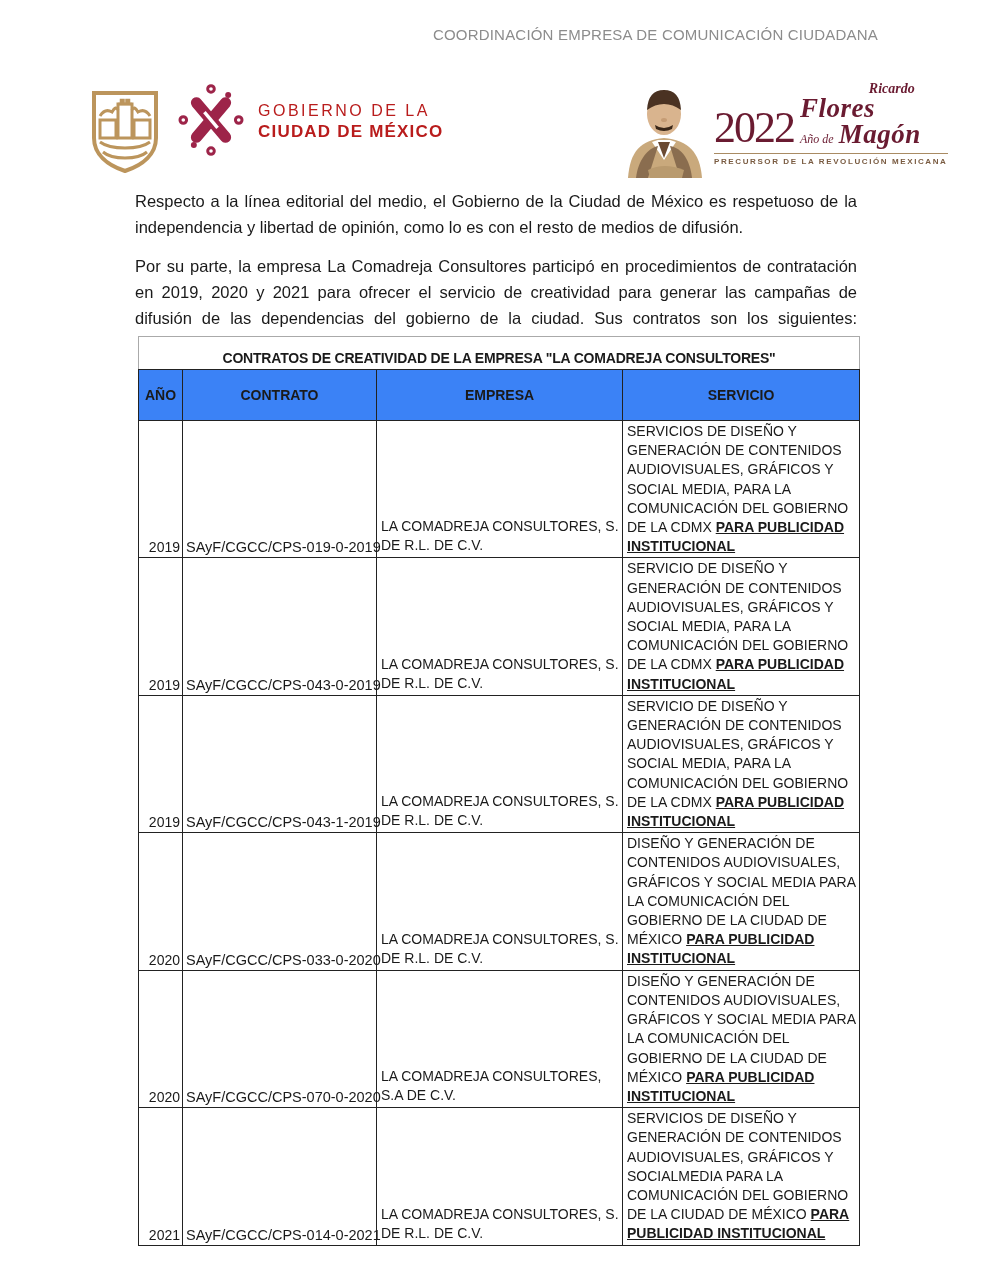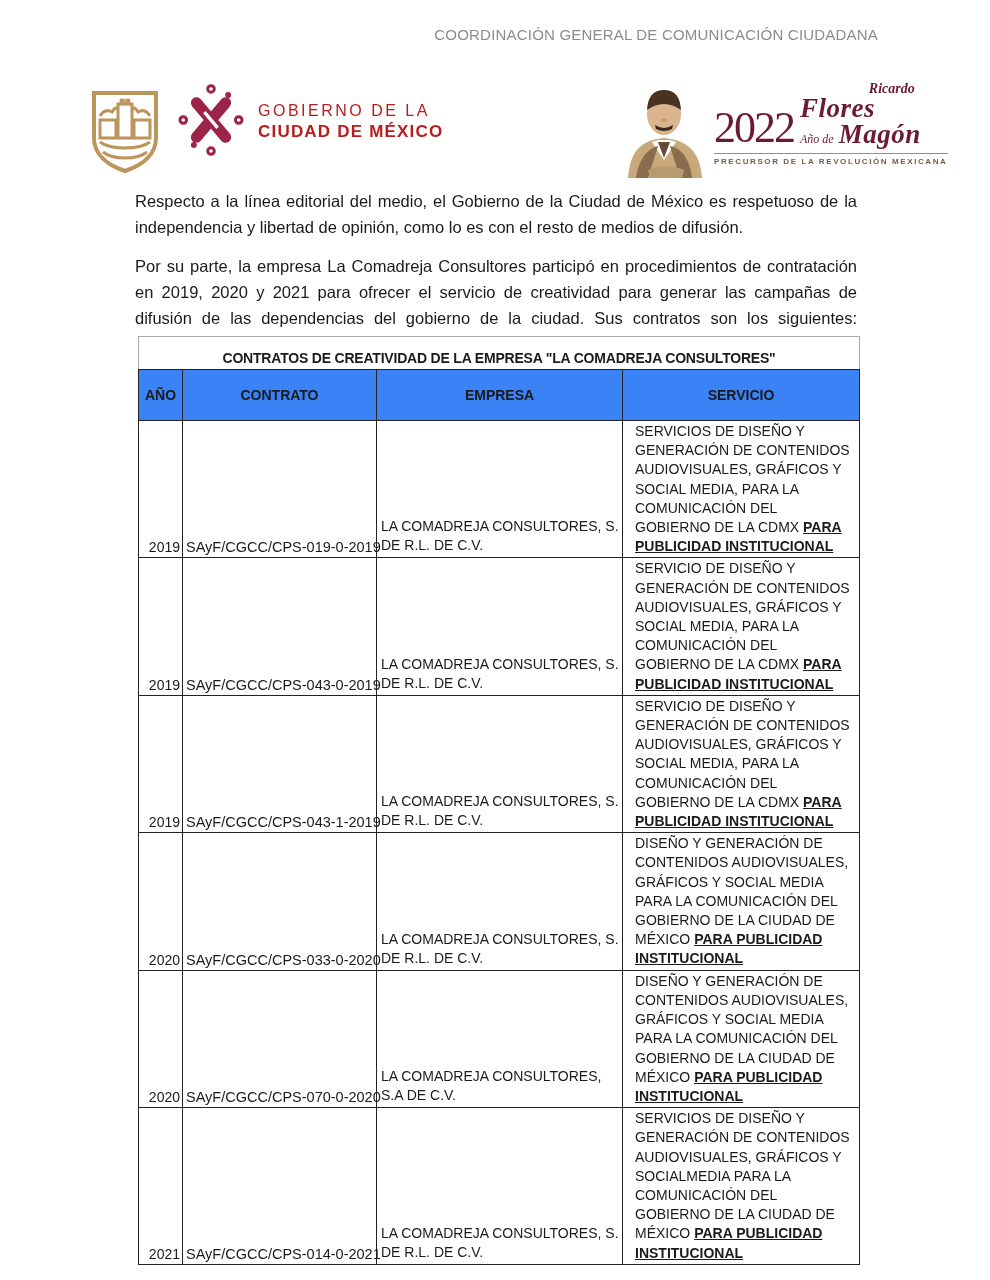--- a/index.html
+++ b/index.html
@@ -38,29 +38,29 @@
   table.contracts { width:721px; border-collapse:collapse; table-layout:fixed; border:1px solid #999;margin-top:18px; }
   .contracts td, .contracts th { border:1px solid #222; }
   .title-cell { border:1px solid #aaa !important; border-bottom:1px solid #222 !important; background:#fff;
     font-weight:bold; font-size:19px; text-align:center; padding:13px 2px 3px 2px; letter-spacing:-0.2px; }
   .contracts th { background:#3b82f6; font-size:14px; font-weight:bold; text-align:center; padding:17px 2px; }
   .col-ano { width:44px; } .col-con { width:194px; } .col-emp { width:246px; } .col-svc { width:237px; }
   .contracts td { font-size:14px; }
   td.c-ano { text-align:right; vertical-align:bottom; padding:9px 2px 2px 1px; height:115px; font-size:14px; }
   td.c-con { vertical-align:bottom; padding:14px 2px 2px 3px; font-size:14.5px; white-space:nowrap; }
   td.c-emp { vertical-align:bottom; padding:1px 3px 2px 4px; line-height:19px; }
-  td.c-svc { vertical-align:top; padding:1px 3px 1px 12px; line-height:19.2px; }
+  td.c-svc { vertical-align:top; padding:1px 3px 1px 4px; line-height:19.2px; }
   .svc-b { font-weight:bold; text-decoration:underline; }
 </style>
 </head>
 <body>
 
 <div class="page">
 
-  <div class="doc-header">COORDINACIÓN GENERAL DE COMUNICACIÓN CIUDADANA</div>
+  <div class="doc-header">COORDINACIÓN EMPRESA DE COMUNICACIÓN CIUDADANA</div>
 
   <div class="logo-row">
 
     <span class="escudo">
       <svg width="70" height="84" viewBox="0 0 70 84">
         <path d="M4,3 H66 V48 C66,64 53,75 35,81 C17,75 4,64 4,48 Z" fill="#fff" stroke="#bc955c" stroke-width="4"></path>
         <rect x="28" y="14" width="14" height="34" fill="none" stroke="#bc955c" stroke-width="3"></rect>
         <path d="M28,14 h3 v-4 h2.5 v4 h3 v-4 h2.5 v4 h3" fill="none" stroke="#bc955c" stroke-width="2.5"></path>
         <path d="M10,26 q5,-8 12,-4 q4,-7 6,-2 M60,26 q-5,-8 -12,-4 q-4,-7 -6,-2" fill="none" stroke="#bc955c" stroke-width="3"></path>
         <path d="M10,30 h16 v18 h-16 z M44,30 h16 v18 h-16 z" fill="none" stroke="#bc955c" stroke-width="3"></path>

